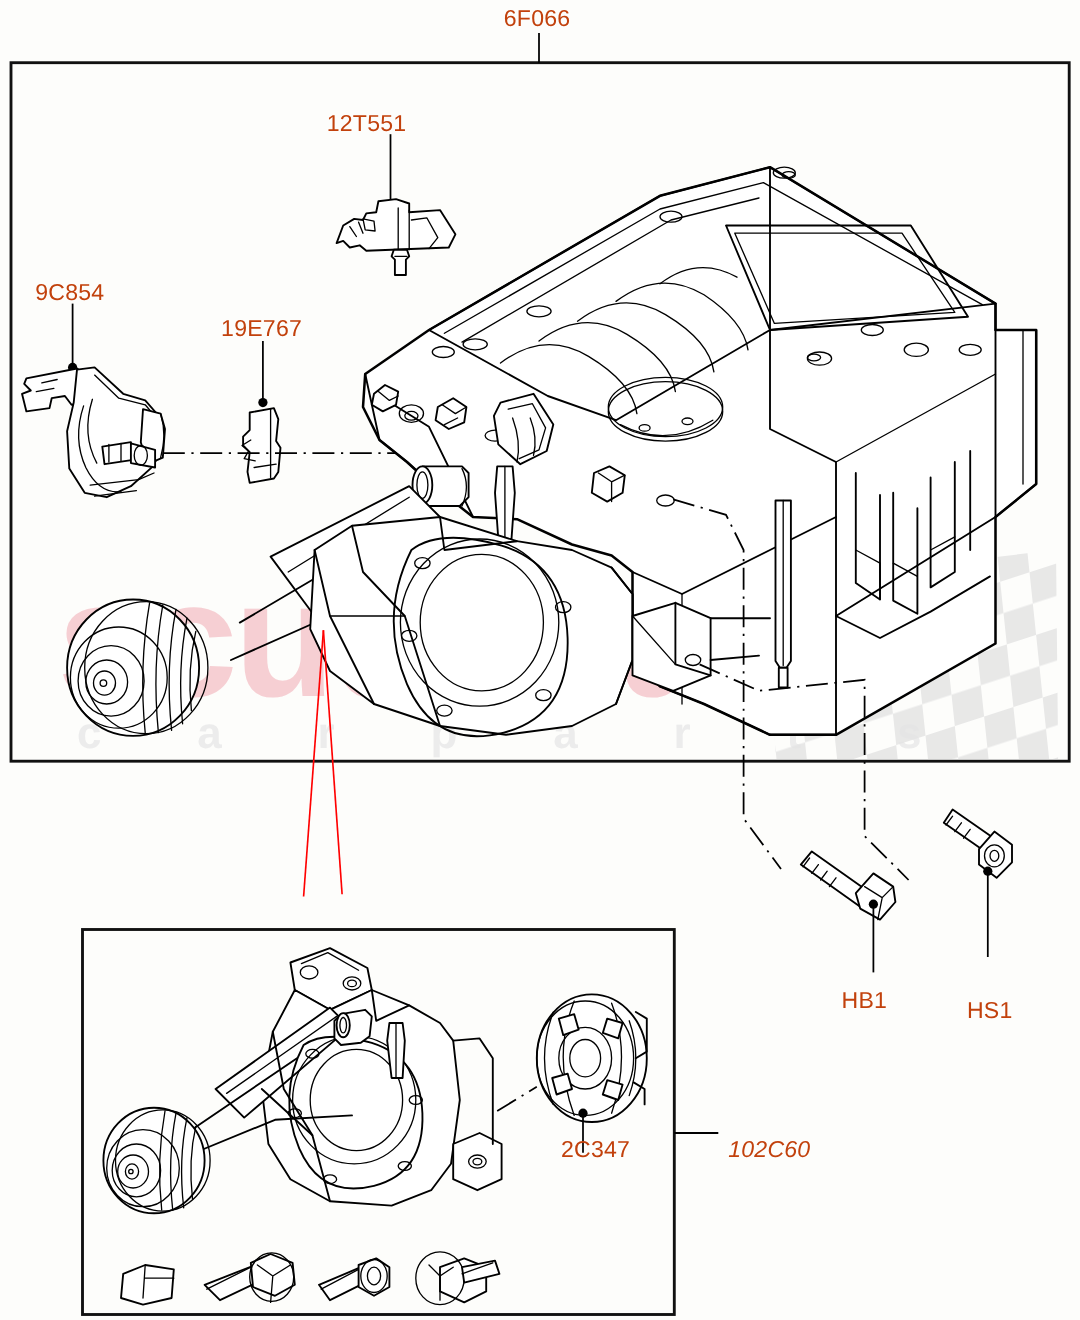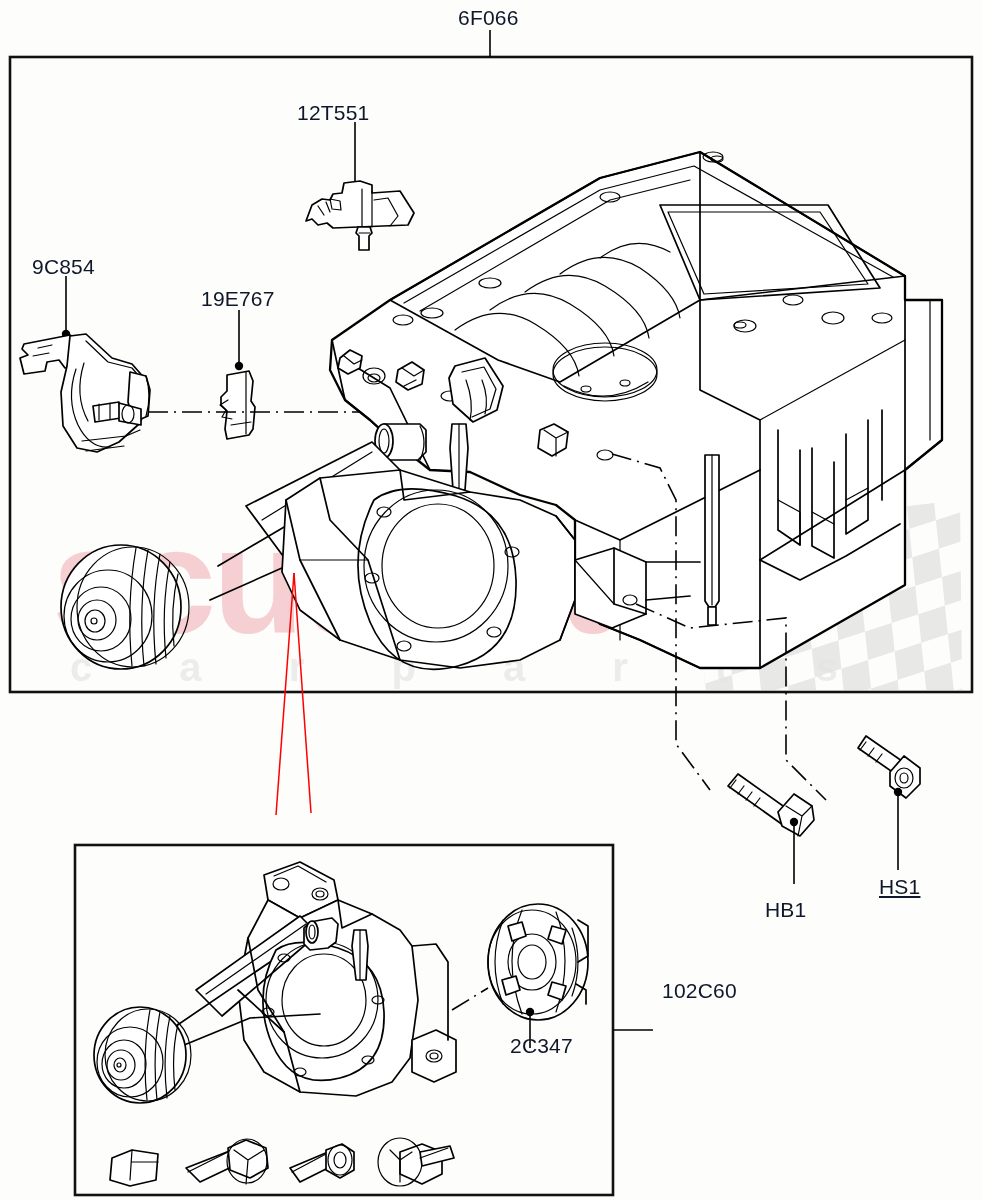--- a/index.html
+++ b/index.html
@@ -21,21 +21,21 @@
     height: 1200px;
   }
   .svg-layer {
     position: absolute;
     left: 0; top: 0;
     width: 982px;
     height: 1200px;
   }
   .part-label {
     position: absolute;
-    color: #0f172a;
+    color: #c2410c;
     font-family: "Liberation Sans", sans-serif;
     font-size: 21px;
     font-weight: 400;
     letter-spacing: 0.2px;
     white-space: nowrap;
     line-height: 1;
   }
   .wm-word {
     position: absolute;
     font-family: "Liberation Sans", sans-serif;
@@ -415,19 +415,19 @@
   <div class="part-label" style="left:458px; top:7px;">6F066</div>
 
   <div class="part-label" style="left:297px; top:102px;">12T551</div>
 
   <div class="part-label" style="left:32px; top:256px;">9C854</div>
 
   <div class="part-label" style="left:201px; top:288px;">19E767</div>
 
   <div class="part-label" style="left:765px; top:899px;">HB1</div>
 
-  <div class="part-label" style="left:879px; top:876px;text-decoration:underline;">HS1</div>
+  <div class="part-label" style="left:879px; top:908px;">HS1</div>
 
   <div class="part-label" style="left:510px; top:1035px;">2C347</div>
 
-  <div class="part-label" style="left:662px; top:980px;">102C60</div>
+  <div class="part-label" style="left:662px; top:1035px;font-style:italic;">102C60</div>
 
 </div>
 
 </body></html>

